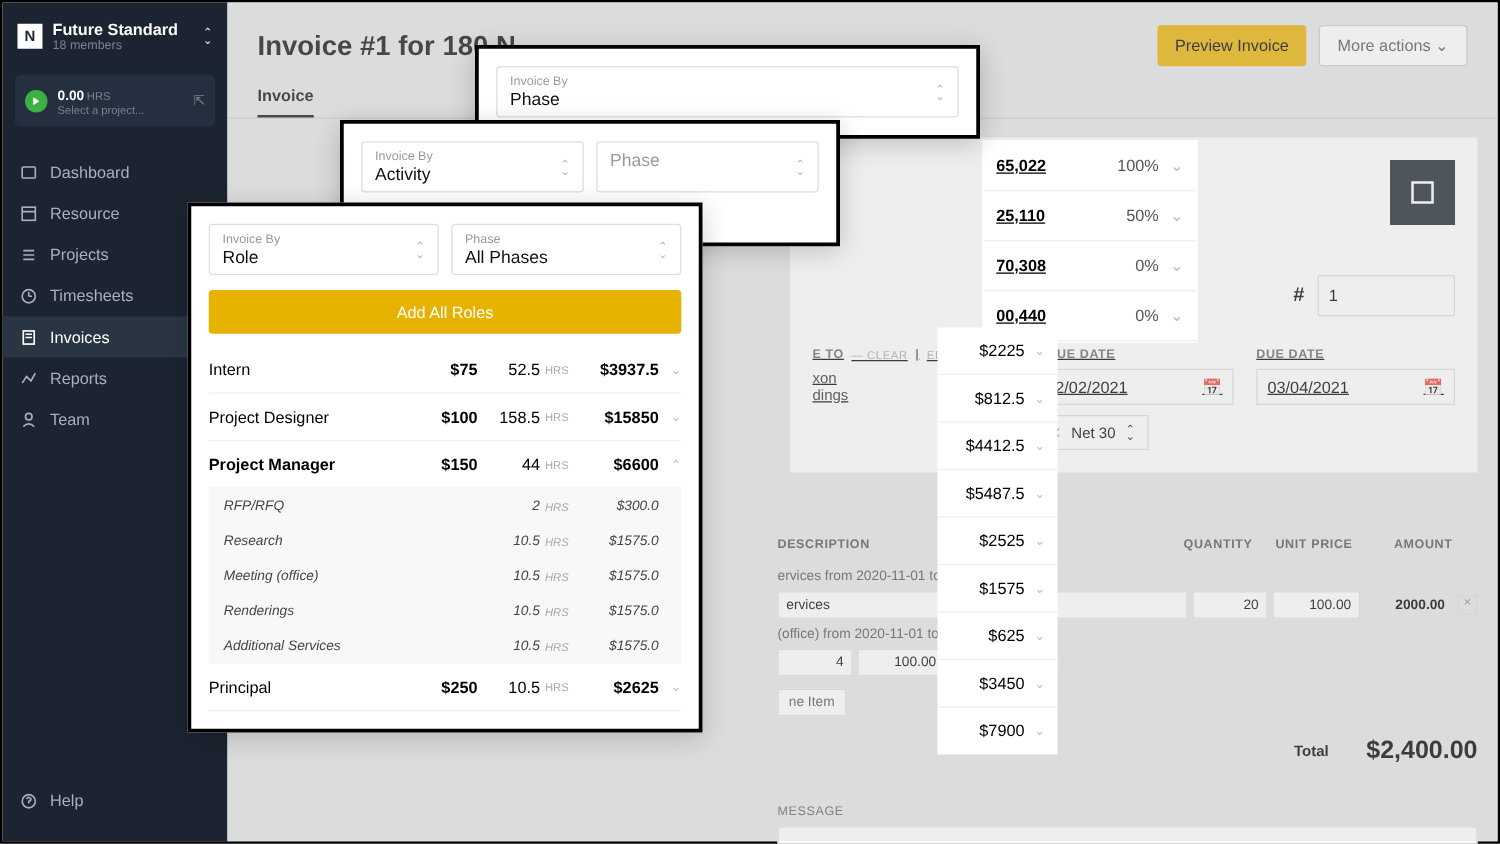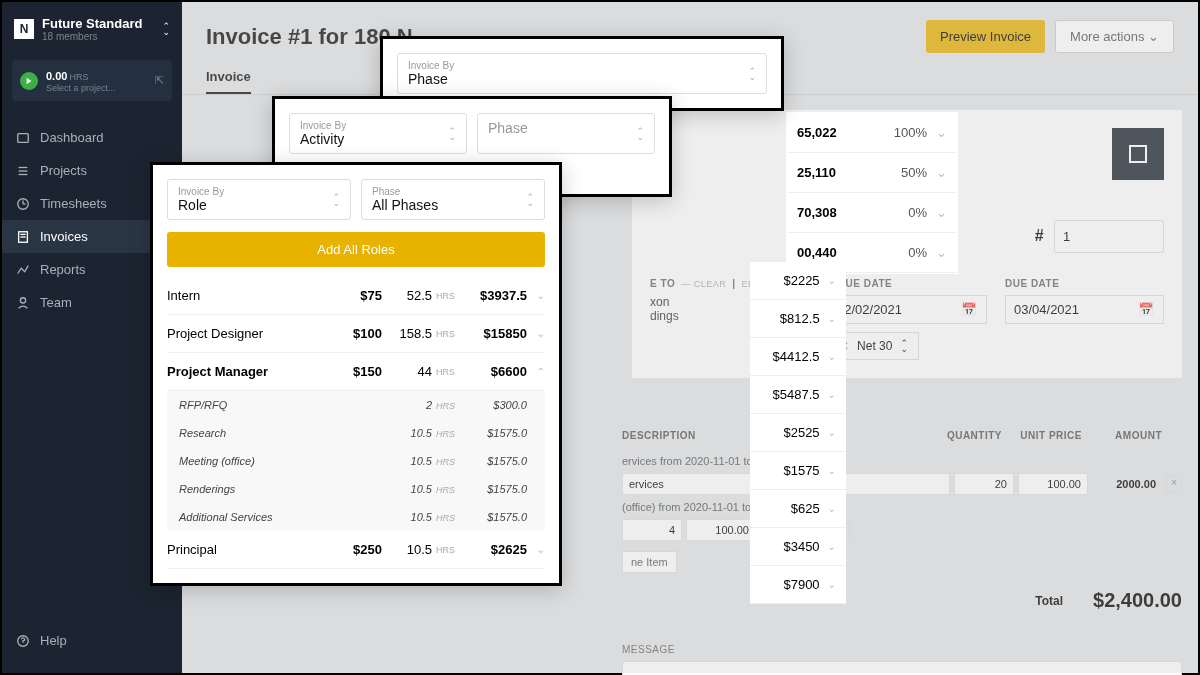--- a/index.html
+++ b/index.html
@@ -83,21 +83,21 @@
 .selectbox-label { font-size:10px; color:#999; }
 .selectbox-value { font-size:14px; color:#111; font-weight:400; }
 .selectbox-caret { position:absolute; right:10px; top:50%; transform:translateY(-50%); color:#aaa; font-size:10px; }
 .select-row { display:flex; gap:10px; }
 
 .btn-yellow { width:100%; background:#e8b200; color:#fff; border:none; padding:10px; font-size:13px; font-weight:500; border-radius:3px; margin-top:12px; }
 
 
 .perc-table { position:absolute; left:604px; top:110px; width:172px; z-index:4; background:#fff; border:1px solid #fff;}
 .perc-row { display:flex; align-items:center; padding:12px 10px; border-bottom:1px solid #eee; font-size:13px; }
-.perc-amount { flex:1; font-weight:600; }
+.perc-amount { flex:1; font-weight:600;text-decoration:underline; }
 .perc-pct { width:40px; text-align:right; color:#555; }
 .perc-caret { width:20px; text-align:right; color:#bbb; }
 
 
 .act-prices { position:absolute; left:568px; top:260px; width:96px; z-index:5; background:#fff;}
 .act-prow { display:flex; align-items:center; justify-content:flex-end; padding:11px 10px; border-bottom:1px solid #eee; font-size:13px; gap:8px;}
 .act-prow .caret { color:#bbb; font-size:10px;}
 
 
 .role-list { margin-top: 10px; }
@@ -151,20 +151,27 @@
 
     <div class="nav">
       <div class="nav-item">
           <svg viewBox="0 0 16 16">
             <rect x="2" y="3" width="12" height="10" rx="1"></rect>
           </svg>
           <span>Dashboard</span>
         </div>
       <div class="nav-item">
           <svg viewBox="0 0 16 16">
+            <rect x="2" y="2" width="12" height="12"></rect>
+            <line x1="2" y1="6" x2="14" y2="6"></line>
+          </svg>
+          <span>Resource</span>
+        </div>
+      <div class="nav-item">
+          <svg viewBox="0 0 16 16">
             <line x1="3" y1="4" x2="13" y2="4"></line>
             <line x1="3" y1="8" x2="13" y2="8"></line>
             <line x1="3" y1="12" x2="13" y2="12"></line>
           </svg>
           <span>Projects</span>
         </div>
       <div class="nav-item">
           <svg viewBox="0 0 16 16">
             <circle cx="8" cy="8" r="6"></circle>
             <line x1="8" y1="8" x2="8" y2="4"></line>
@@ -218,21 +225,21 @@
     </div>
 
     <div class="inv-form">
       <div class="inv-logo">
           <div class="inv-logo-inner"></div>
         </div>
       <div style="position:absolute; right:18px; top:110px; text-align:right;">
         <span style="font-size:16px; font-weight:700;">#</span>
         <input class="field-input-sm" style="display: inline-block; margin-left: 6px;" value="1">
       </div>
-      <div class="field-row" style="margin-top:150px;">
+      <div class="field-row" style="margin-top:150px;text-decoration:underline;">
         <div class="field-col" style="flex:0 0 160px;">
           <div class="field-label"><span>E TO</span> <span class="field-clear">— CLEAR</span> | <span class="field-clear">EDIT</span></div>
           <div style="font-size:12px; color:#333;">xon</div>
           <div style="font-size:12px; color:#333;">dings</div>
         </div>
         <div class="field-col">
           <div class="field-label">ISSUE DATE</div>
           <div class="date-wrap">
               <span>02/02/2021</span>
               <span style="margin-left:auto">📅</span>

